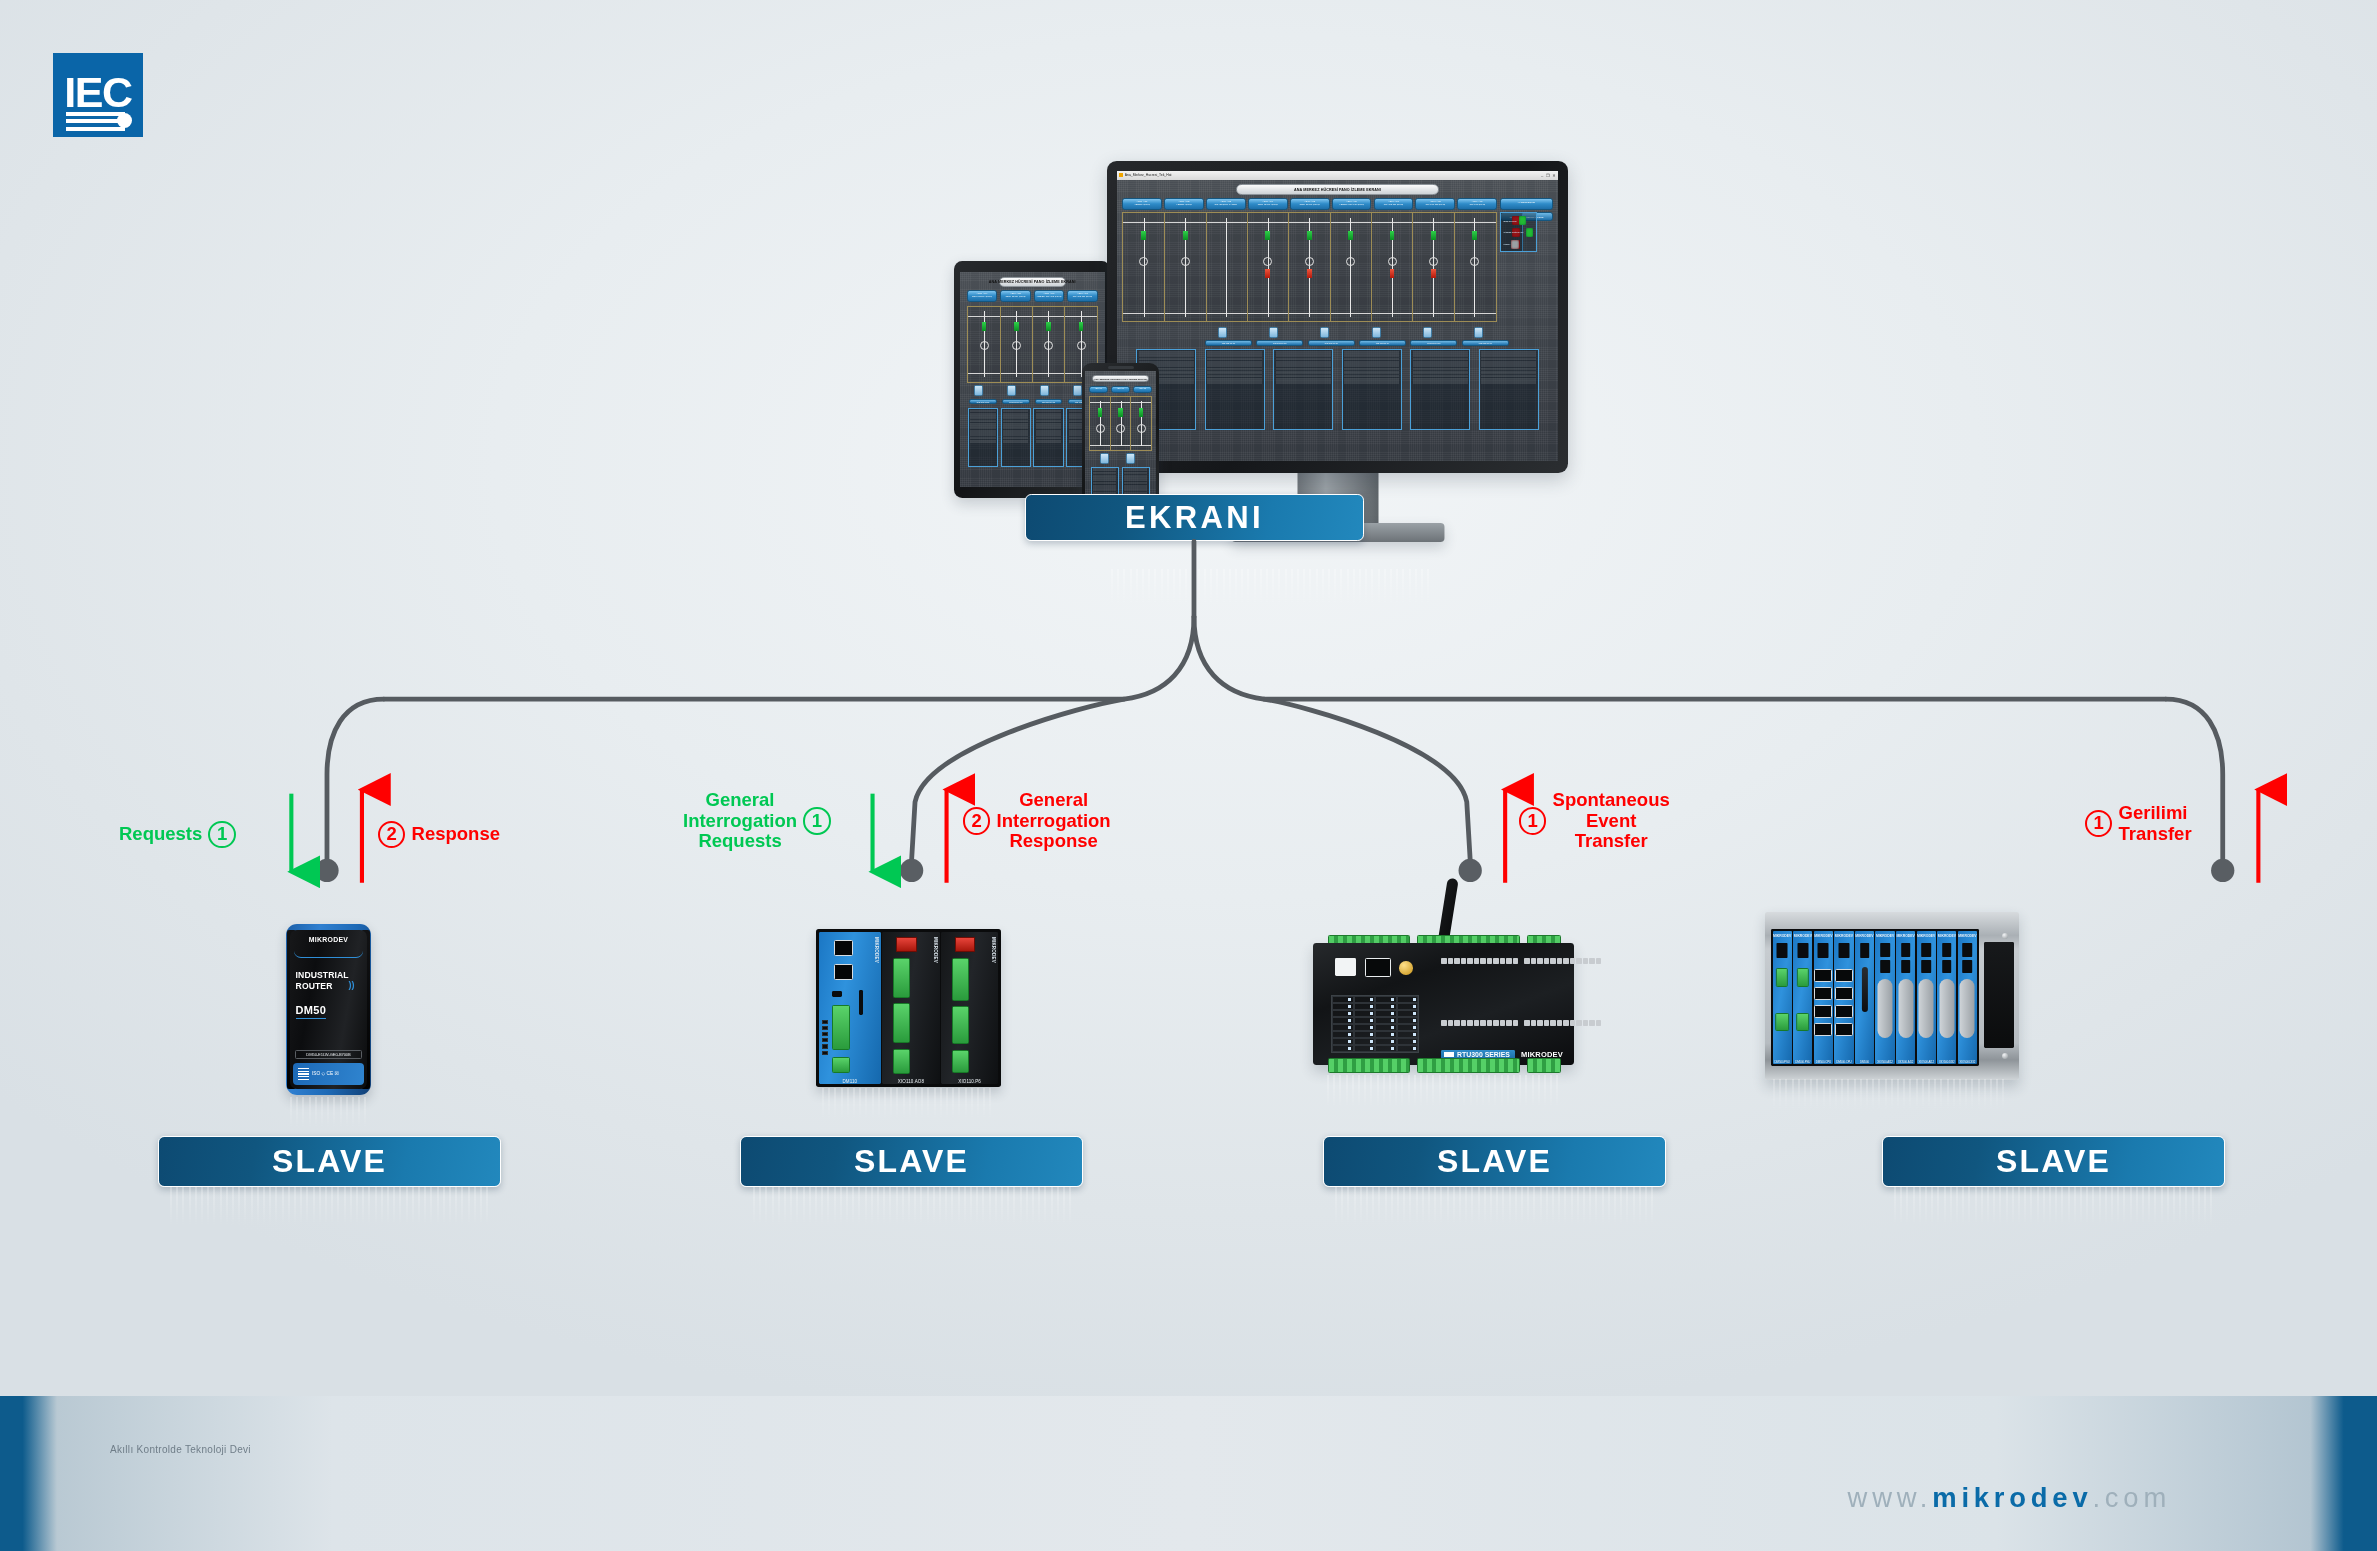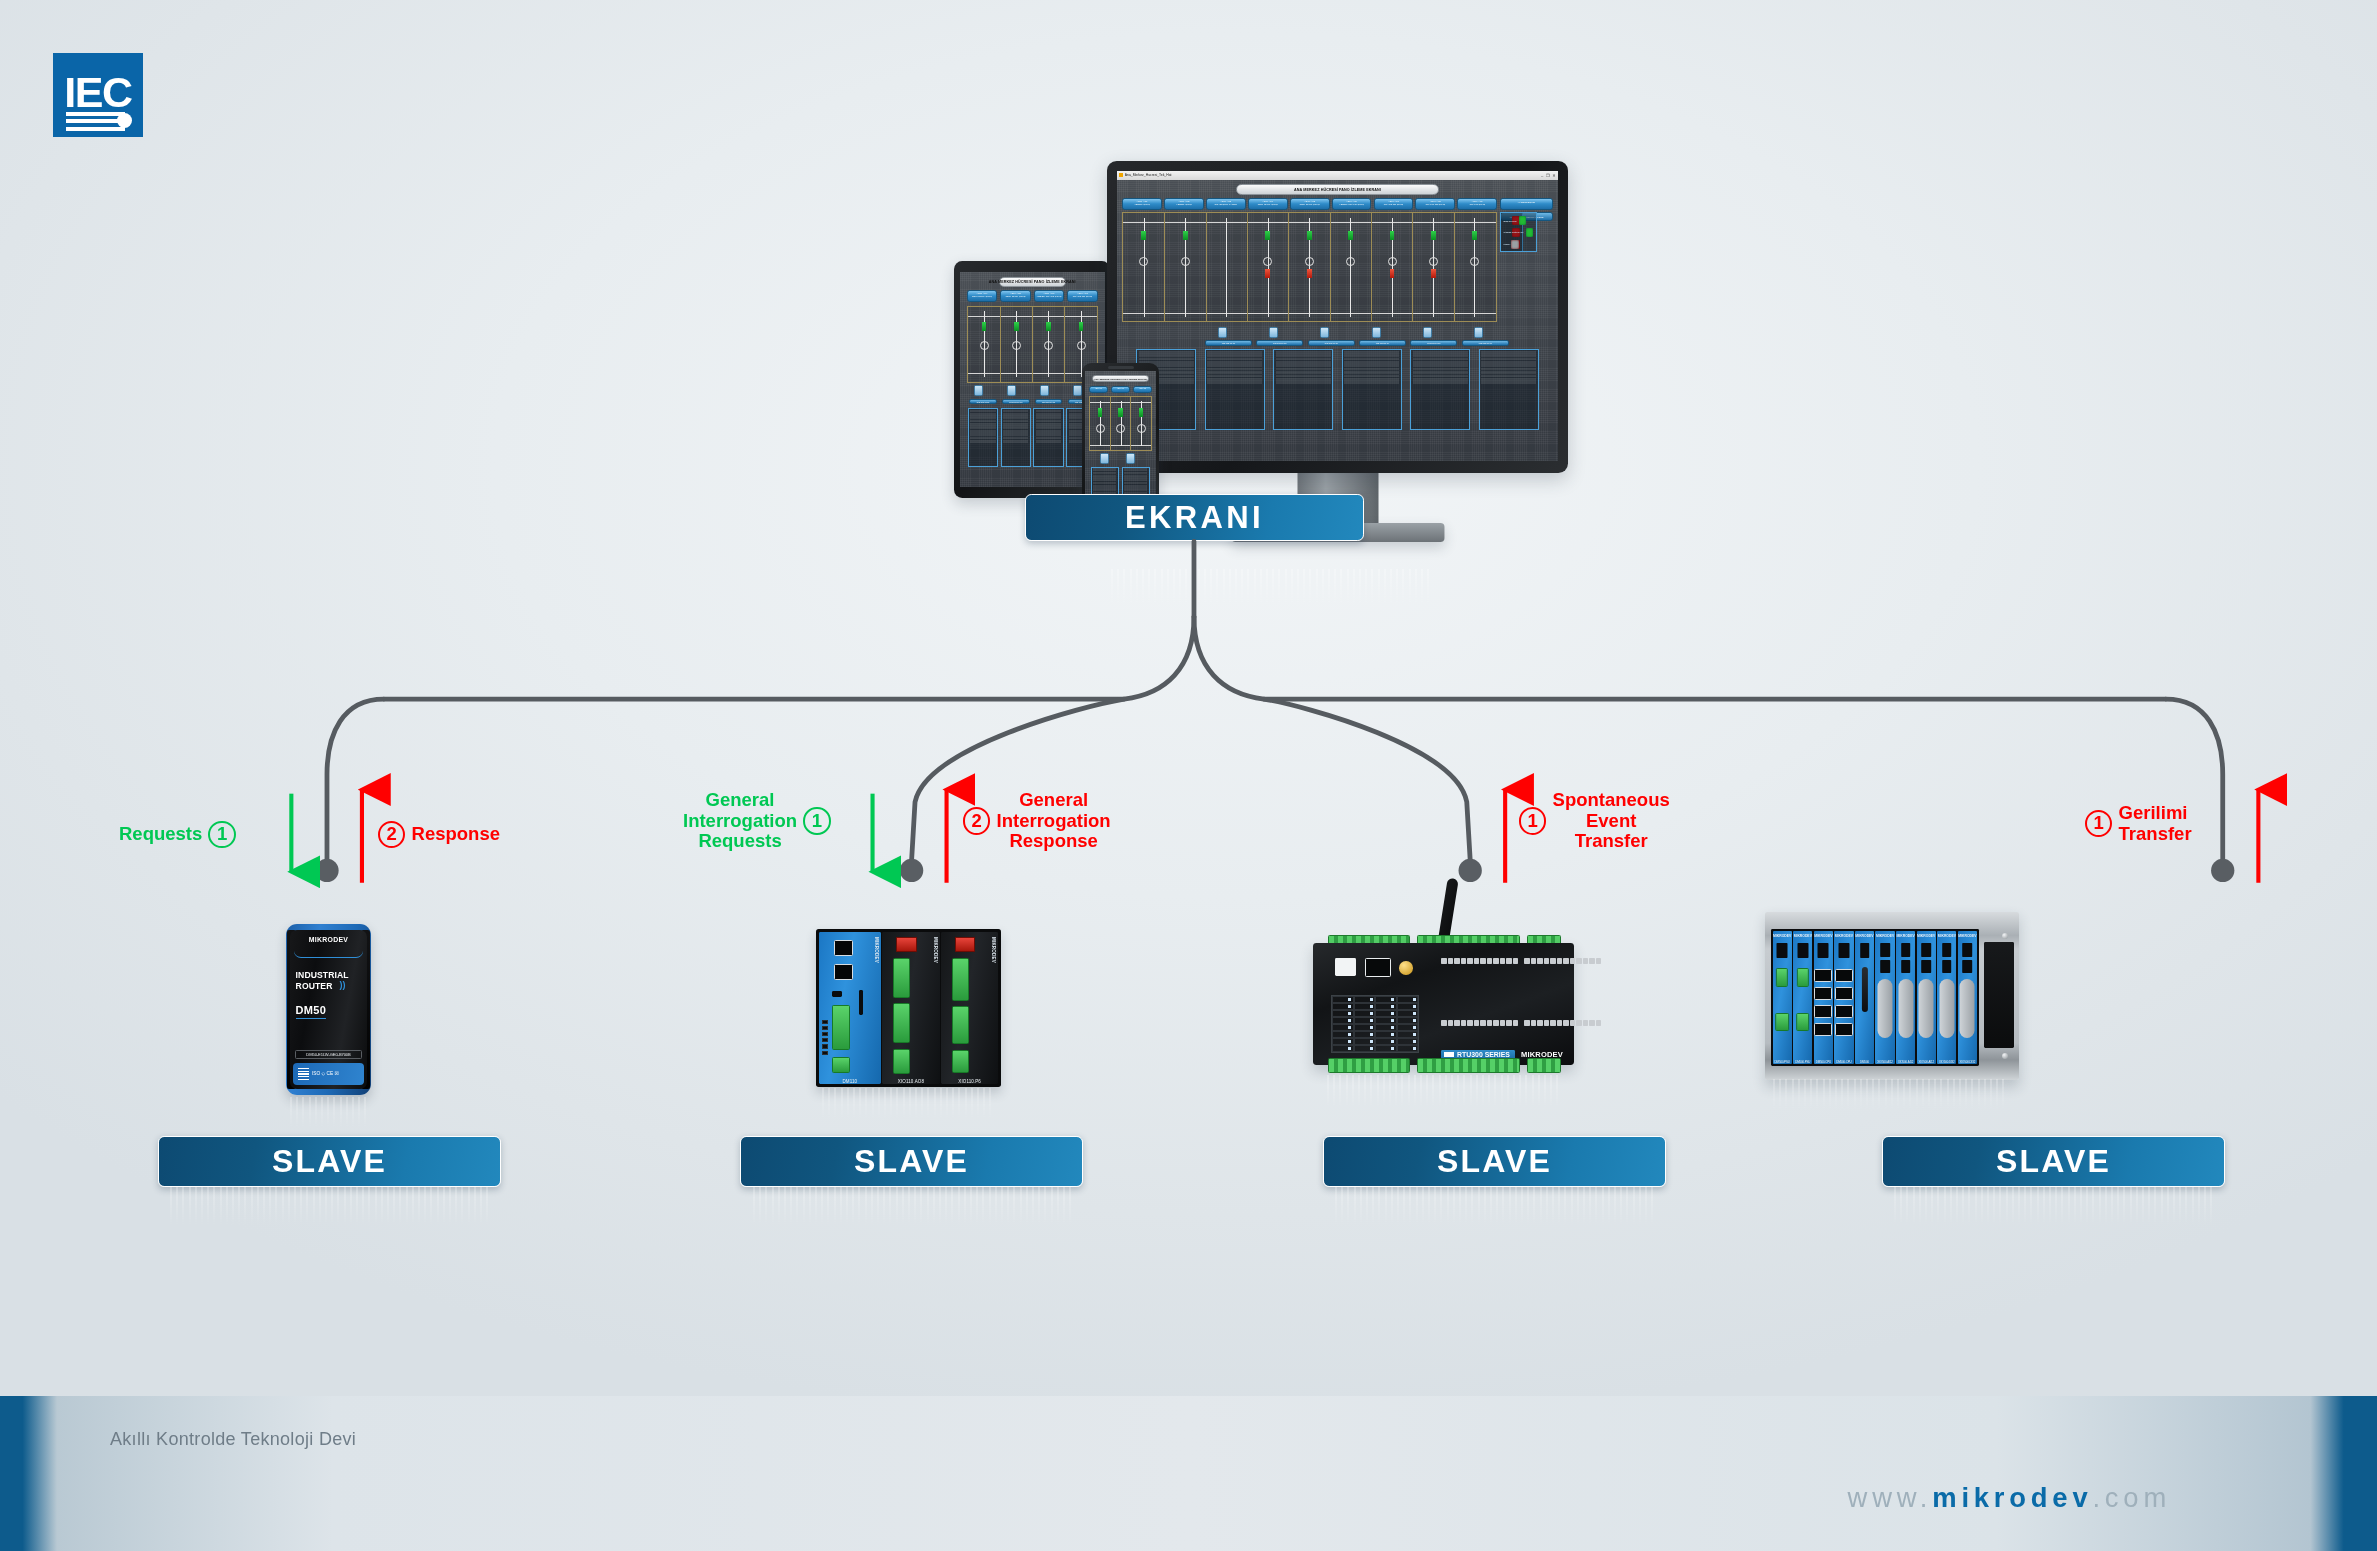--- a/index.html
+++ b/index.html
@@ -249,21 +249,21 @@
     background:radial-gradient(circle at 35% 30%,#f2f4f6,#8d9397); }
 
   
   #footer { position:absolute; left:0; top:1396px; width:2377px; height:155px;
     background:linear-gradient(90deg,#0d5b8c 0%,#0d5b8c 0.95%,#b9c9d3 2.4%,#dde4e9 14%,#e3e8ec 50%,#dbe3e8 84%,#b3c5d1 97.2%,#0d5b8c 98.6%,#0d5b8c 100%); }
   .mk-logo { position:absolute; left:110px; top:33px; }
   .mk-word { font-size:55px; font-weight:bold; letter-spacing:-2.7px; line-height:1; }
   .mk-word .a { color:#8f9ca6; }
   .mk-word .b { color:#0a6ba8; }
   .mk-word sup { font-size:19px; color:#0a6ba8; vertical-align:super; letter-spacing:0; }
-  .mk-tag { margin-top:0; font-size:18px; color:#6f7d88; letter-spacing:0.3px; }
+  .mk-tag { margin-top:15px; font-size:10px; color:#6f7d88; letter-spacing:0.3px; }
   #site { position:absolute; right:206px; top:86px; font-size:27.4px; letter-spacing:4.8px; }
   #site .d { color:#9fb0bb; }
   #site .h { color:#0a6ba8; font-weight:bold; }
 </style>
 </head>
 <body>
 
 <div id="header">
   <div class="iec-mark">
     <div class="iec-txt">IEC</div>
@@ -782,21 +782,21 @@
 
 <div class="device" style="left:286px; top:924px;">
   <div class="router">
     <div class="side" style="left:1.4px"></div>
     <div class="side" style="right:1.4px"></div>
     <div class="face">
       <div class="rbrand">MIKRODEV</div>
       <div class="rswoosh"></div>
       <div class="rtitle">
         <div>INDUSTRIAL</div>
-        <div style="display:flex;align-items:center;gap:7px">
+        <div style="display:flex;align-items:center;gap:16px">
           <span>ROUTER</span>
           <span style="color:#2f8fd8;font-size:9px">))</span>
         </div>
       </div>
       <div class="rmodel">DM50</div>
       <div class="rpart">DM50-E1LW-GE0-B700B</div>
       <div class="rfoot">
         <span class="qr"></span>
         <span class="cert">ISO ◇ CE ☒</span>
       </div>

